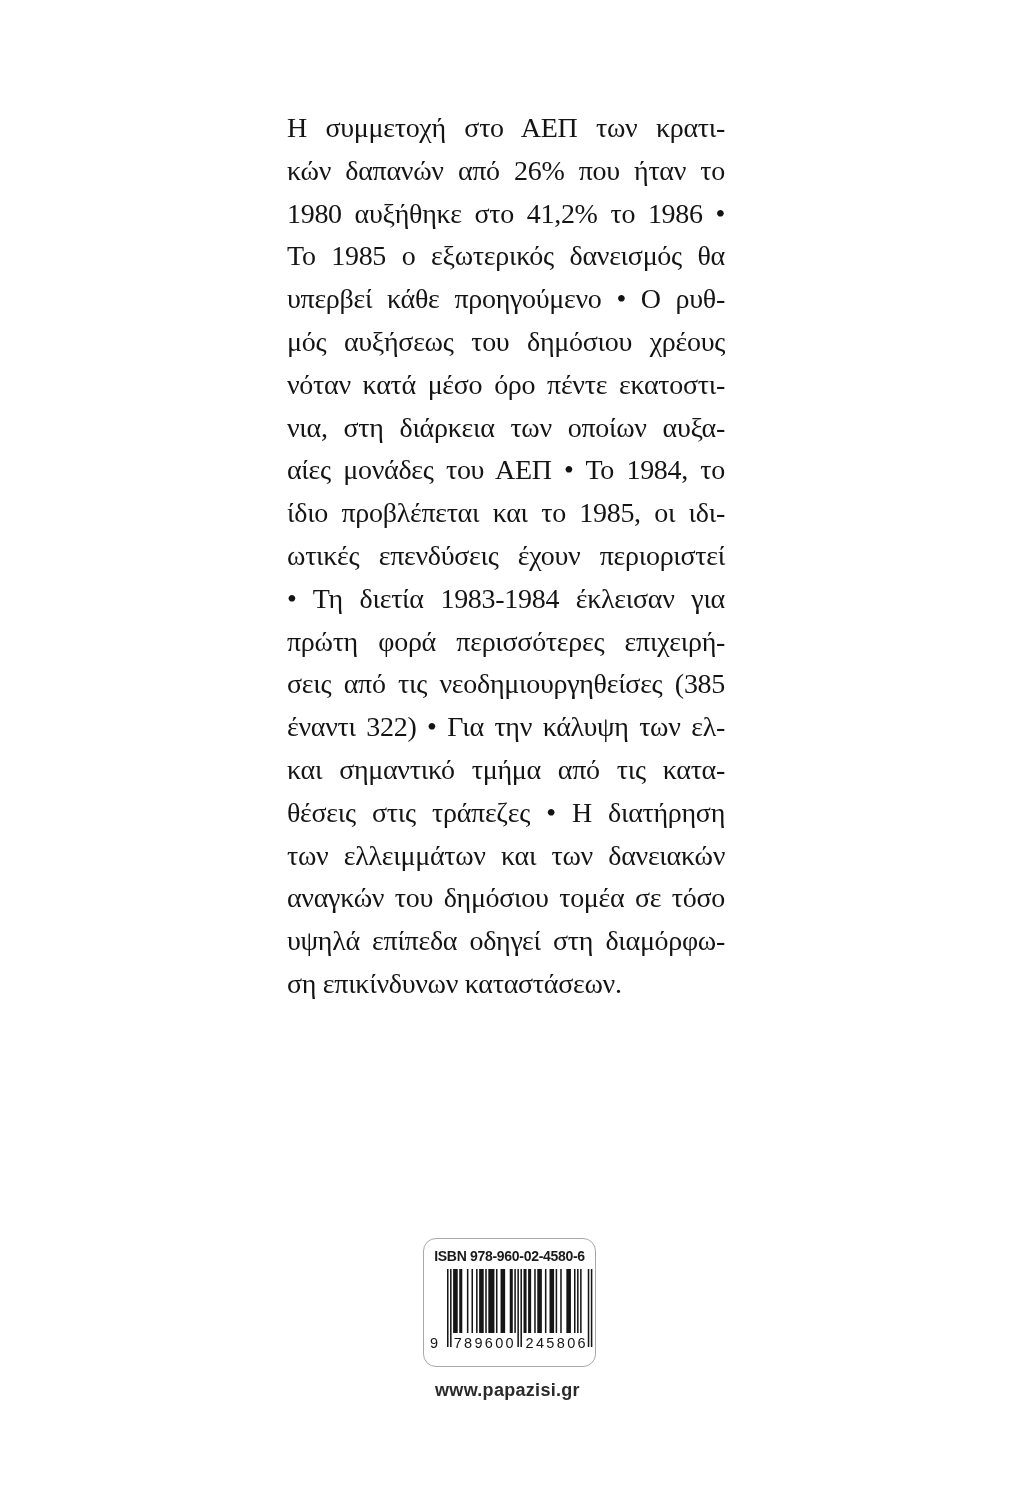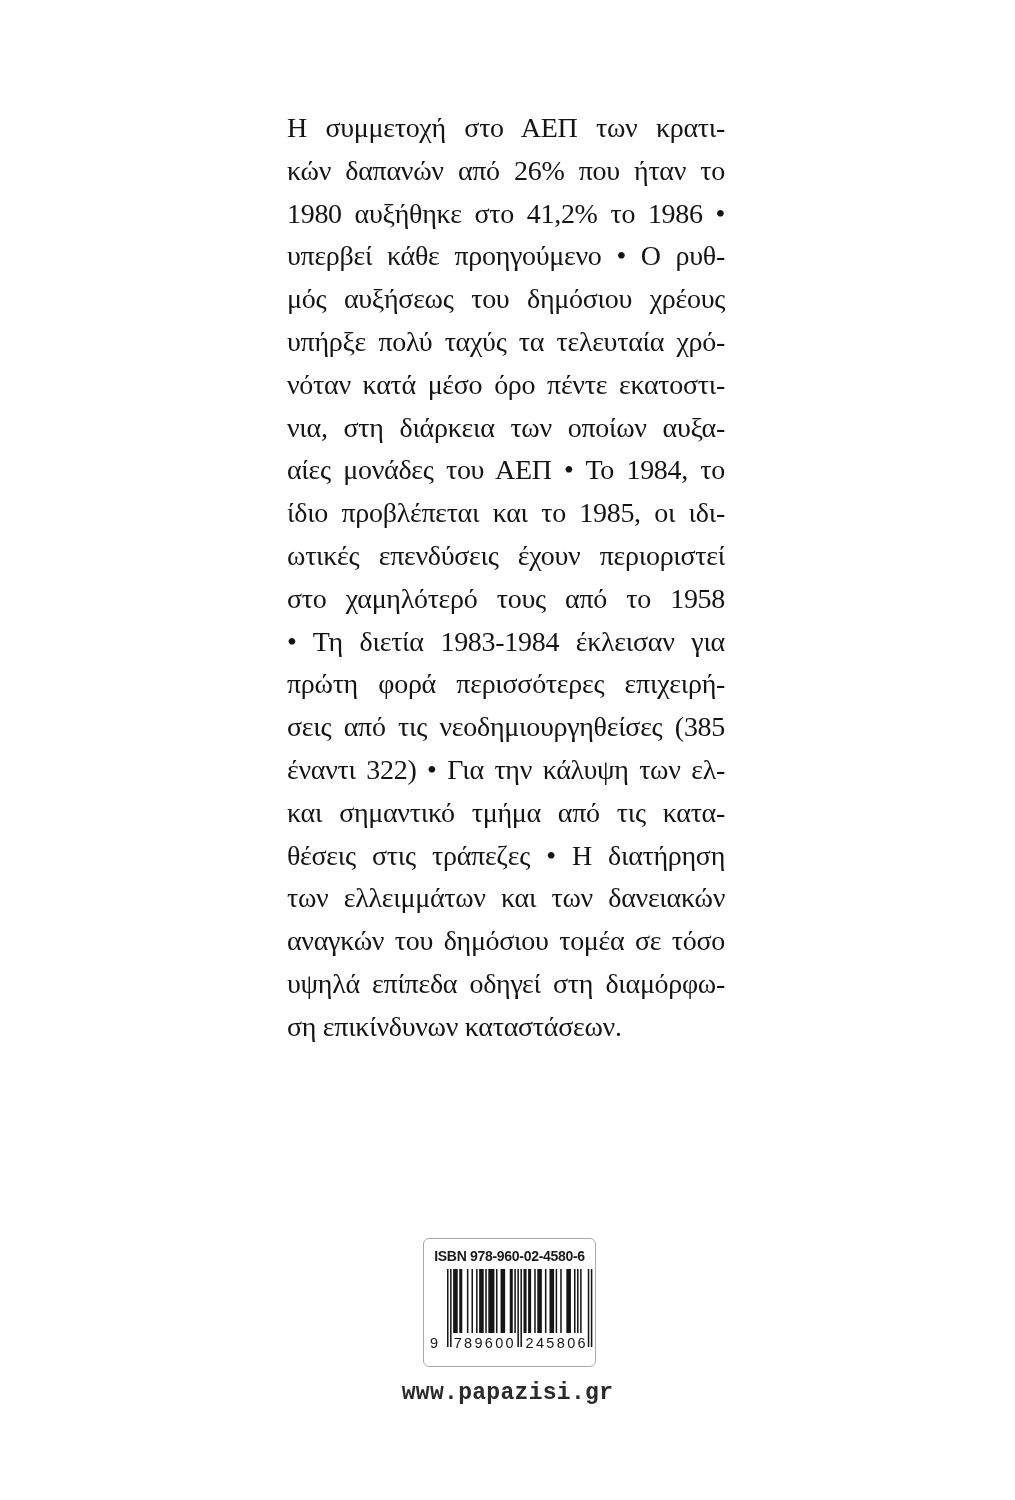--- a/index.html
+++ b/index.html
@@ -32,21 +32,21 @@
     text-align-last:left;
   }
 
   
   .barcode-box{
     position:absolute;
     left:423px;top:1238px;
     width:171px;height:127px;
     background:#ffffff;
     border:1.5px solid #a8a8a8;
-    border-radius:6px;
+    border-radius:13px;
     box-sizing:content-box;
   }
   .isbn-label{
     margin-top:9px;
     text-align:center;
     font-family:"Liberation Sans","DejaVu Sans",sans-serif;
     font-weight:bold;
     font-size:14px;
     letter-spacing:-0.3px;
     color:#1a1a1a;
@@ -63,45 +63,44 @@
     font-size:14.5px;
   }
 
   
   .website-row{
     position:absolute;
     left:0;right:0;top:1380px;
     text-align:center;
   }
   .website-url{
-    font-family:Liberation Mono, monospace;
+    font-family:Liberation Sans, sans-serif;
     font-weight:bold;
-    font-size:23px;
+    font-size:18px;
     letter-spacing:0.3px;
     color:#2a2a2a;
   }
 </style>
 </head>
 <body>
 
 <div class="back-cover">
 
   <div class="body-text">
       <div class="text-line">Η συμμετοχή στο ΑΕΠ των κρατι-</div>
       <div class="text-line">κών δαπανών από 26% που ήταν το</div>
       <div class="text-line">1980 αυξήθηκε στο 41,2% το 1986 •</div>
+      <div class="text-line">Το 1985 ο εξωτερικός δανεισμός θα</div>
       <div class="text-line">υπερβεί κάθε προηγούμενο • Ο ρυθ-</div>
       <div class="text-line">μός αυξήσεως του δημόσιου χρέους</div>
-      <div class="text-line">υπήρξε πολύ ταχύς τα τελευταία χρό-</div>
       <div class="text-line">νόταν κατά μέσο όρο πέντε εκατοστι-</div>
       <div class="text-line">νια, στη διάρκεια των οποίων αυξα-</div>
       <div class="text-line">αίες μονάδες του ΑΕΠ • Το 1984, το</div>
       <div class="text-line">ίδιο προβλέπεται και το 1985, οι ιδι-</div>
       <div class="text-line">ωτικές επενδύσεις έχουν περιοριστεί</div>
-      <div class="text-line">στο χαμηλότερό τους από το 1958</div>
       <div class="text-line">• Τη διετία 1983-1984 έκλεισαν για</div>
       <div class="text-line">πρώτη φορά περισσότερες επιχειρή-</div>
       <div class="text-line">σεις από τις νεοδημιουργηθείσες (385</div>
       <div class="text-line">έναντι 322) • Για την κάλυψη των ελ-</div>
       <div class="text-line">και σημαντικό τμήμα από τις κατα-</div>
       <div class="text-line">θέσεις στις τράπεζες • Η διατήρηση</div>
       <div class="text-line">των ελλειμμάτων και των δανειακών</div>
       <div class="text-line">αναγκών του δημόσιου τομέα σε τόσο</div>
       <div class="text-line">υψηλά επίπεδα οδηγεί στη διαμόρφω-</div>
       <div class="text-line last">ση επικίνδυνων καταστάσεων.</div>

